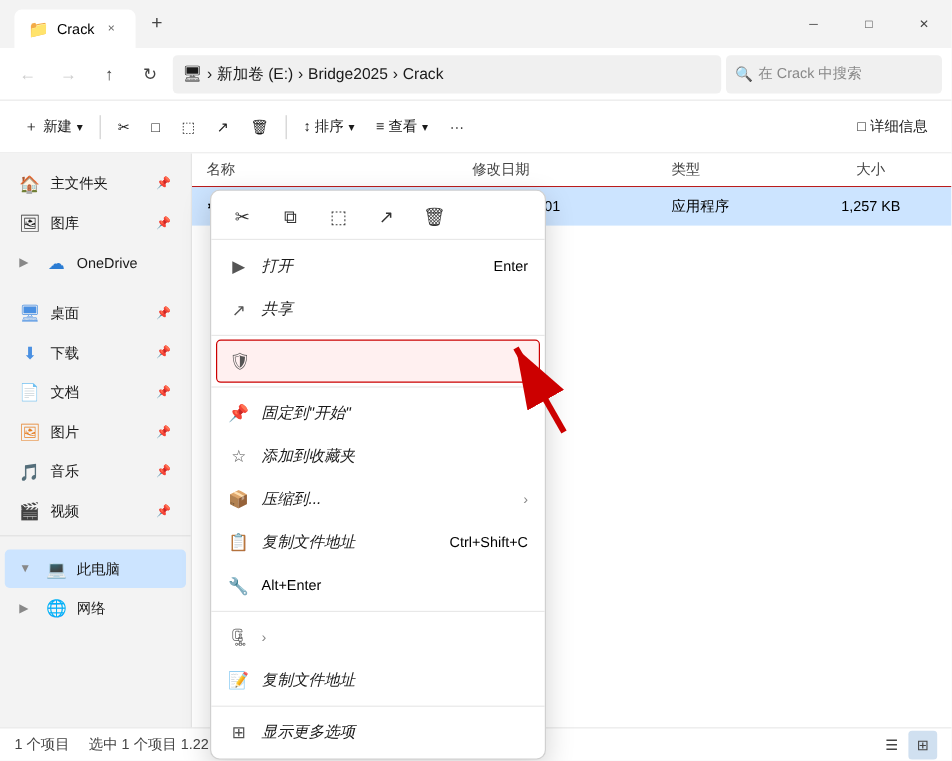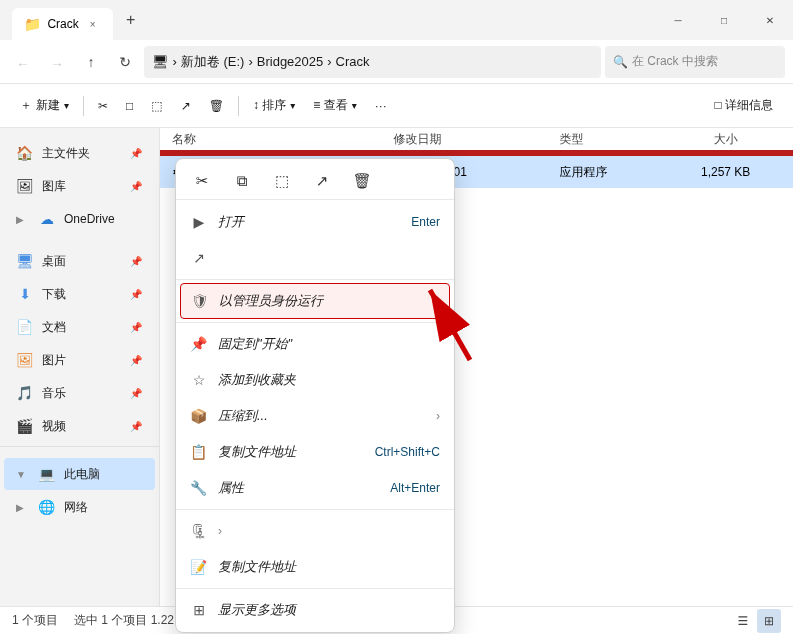--- a/index.html
+++ b/index.html
@@ -156,21 +156,21 @@
     .content {
       flex: 1;
       background: white;
       overflow: auto;
       position: relative;
     }
     .file-list-header {
       display: flex;
       align-items: center;
       height: 28px;
-      border-bottom: 6px solid #b91c1c;
+      border-bottom: 1px solid #b91c1c;
       padding: 0 12px;
       font-size: 12px;
       color: #444;
       background: white;
     }
     .col-name { flex: 2; }
     .col-date { flex: 1.5; }
     .col-type { flex: 1; }
     .col-size { flex: 1; text-align: center; }
     .file-row {
@@ -248,21 +248,21 @@
     }
     .ctx-item.highlighted {
       background: #fff0f0;
       border: 1.5px solid #cc0000;
       border-radius: 4px;
       margin: 0 4px;
       padding: 0 10px;
     }
     .ctx-item-icon { width: 18px; text-align: center; font-size: 14px; color: #555; }
     .ctx-item-label { flex: 1; font-style: italic; }
-    .ctx-item-shortcut { color: #0c4a6e; font-size: 12px; }
+    .ctx-item-shortcut { color: #000000; font-size: 12px; }
     .ctx-item-arrow { color: #888; font-size: 12px; }
     .ctx-sep { height: 1px; background: #e8e8e8; margin: 3px 0; }
 
     
     .annotation-arrow {
       position: absolute;
       top: 270px;
       left: 410px;
       z-index: 200;
       pointer-events: none;
@@ -463,27 +463,27 @@
   </div>
 
   <div class="ctx-item">
     <span class="ctx-item-icon">▶</span>
     <span class="ctx-item-label">打开</span>
     <span class="ctx-item-shortcut">Enter</span>
   </div>
 
   <div class="ctx-item">
     <span class="ctx-item-icon">↗</span>
+    <span class="ctx-item-label">共享</span>
   </div>
 
   <div class="ctx-sep"></div>
 
   <div class="ctx-item highlighted">
     <span class="ctx-item-icon" style="color:#555;">🛡</span>
-    <span class="ctx-item-label">以管理员身份运行</span>
   </div>
 
   <div class="ctx-sep"></div>
 
   <div class="ctx-item">
     <span class="ctx-item-icon">📌</span>
     <span class="ctx-item-label">固定到"开始"</span>
   </div>
 
   <div class="ctx-item">
@@ -498,21 +498,20 @@
   </div>
 
   <div class="ctx-item">
     <span class="ctx-item-icon">📋</span>
     <span class="ctx-item-label">复制文件地址</span>
     <span class="ctx-item-shortcut">Ctrl+Shift+C</span>
   </div>
 
   <div class="ctx-item">
     <span class="ctx-item-icon">🔧</span>
-    <span class="ctx-item-label">属性</span>
     <span class="ctx-item-shortcut">Alt+Enter</span>
   </div>
 
   <div class="ctx-sep"></div>
 
   <div class="ctx-item">
     <span class="ctx-item-icon">🗜</span>
     <span class="ctx-item-arrow">›</span>
   </div>
 

